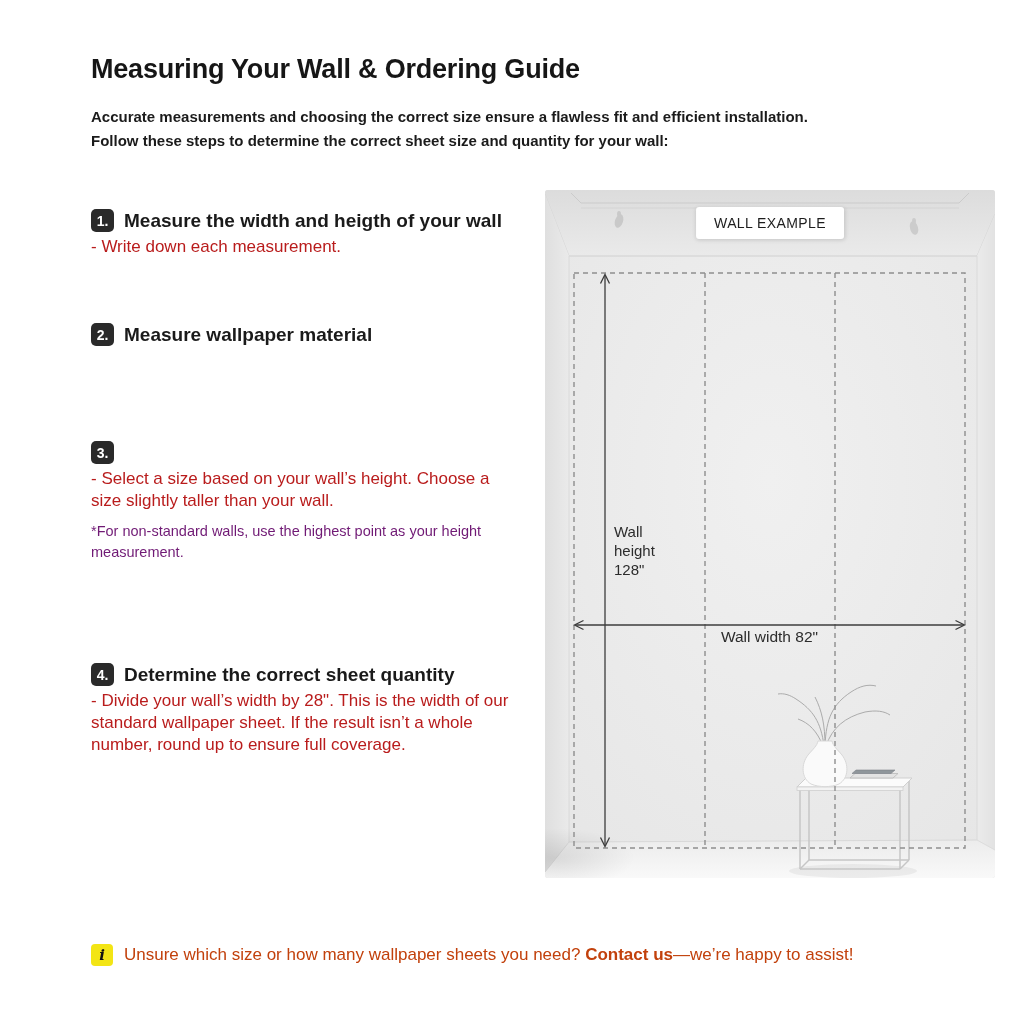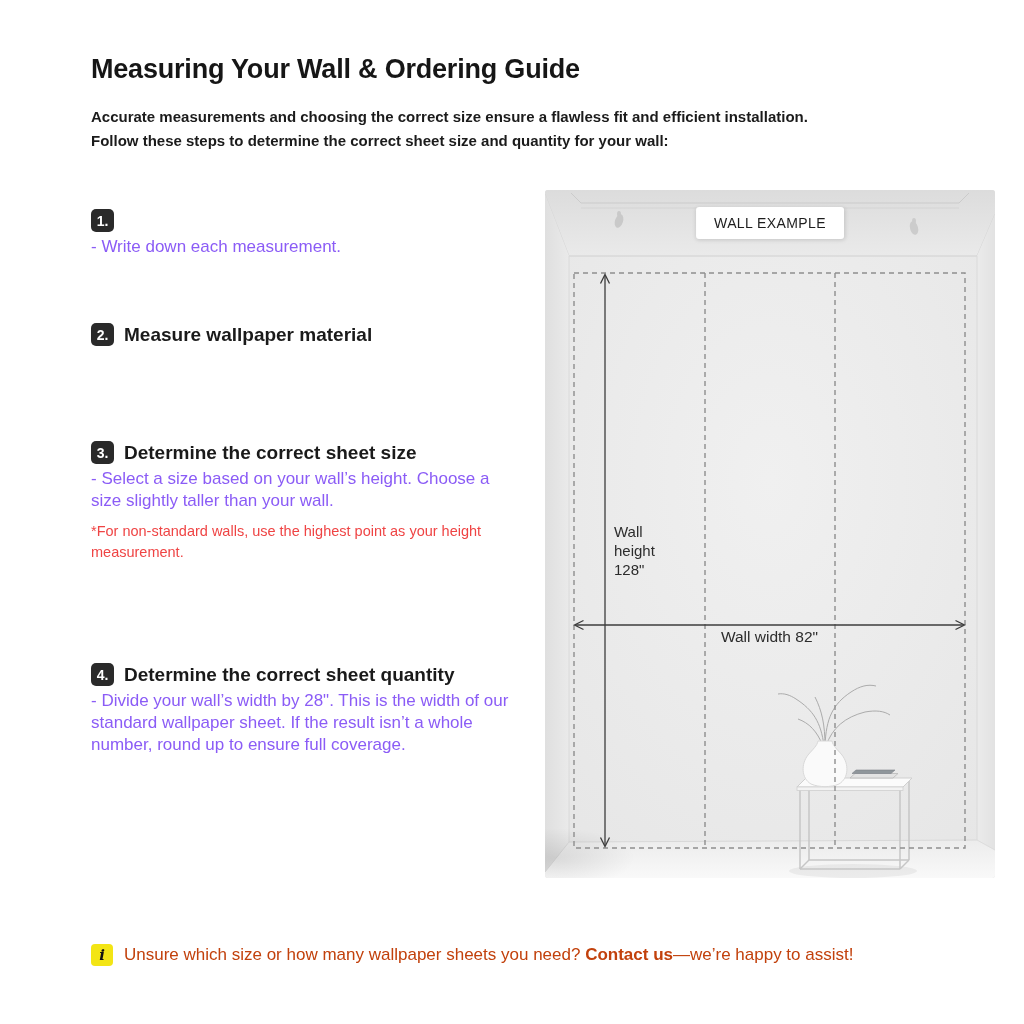--- a/index.html
+++ b/index.html
@@ -18,23 +18,23 @@
   }
   .step { position:absolute; left:59px; width:470px; }
   #step-1 { top:209px; } #step-2 { top:323px; } #step-3 { top:441px; } #step-4 { top:663px; }
   .step-head { display:flex; align-items:center; gap:10px; }
   .num-badge {
     flex:0 0 auto; width:23px; height:23px; border-radius:5px; background:#2a2a2a;
     color:#ffffff; font-size:14px; font-weight:700;
     display:flex; align-items:center; justify-content:center;
   }
   .step-heading { font-size:19px; font-weight:700; color:#1a1a1a; }
-  .step-body    { margin-top:4px; font-size:17px;   line-height:22px; white-space:pre-line; color:#8b5cf6; }
+  .step-body    { margin-top:4px; font-size:17px;   line-height:22px; white-space:pre-line; color:#b91c1c; }
   .step-example { margin-top:4px; font-size:14.5px; line-height:21px; white-space:pre-line; color:#222222; }
-  .step-note    { margin-top:9px; font-size:14.5px; line-height:21px; white-space:pre-line; color:#ef4444; }
+  .step-note    { margin-top:9px; font-size:14.5px; line-height:21px; white-space:pre-line; color:#701a75; }
 
   .figure {
     position:absolute; left:513px; top:190px; width:450px; height:688px;
     background:#ebebeb; border-radius:3px; overflow:hidden;
   }
   .figure svg { position:absolute; left:0; top:0; }
   .wall-badge {
     position:absolute; left:50%; transform:translateX(-50%); top:17px;
     background:#ffffff; color:#1d1d1d; font-size:14px; font-weight:400; letter-spacing:0.4px;
     padding:8px 18px; border-radius:3px; box-shadow:0 1px 4px rgba(0,0,0,0.15); white-space:nowrap;
@@ -61,35 +61,35 @@
 
 <div id="canvas">
 
   <h1 class="page-title">Measuring Your Wall &amp; Ordering Guide</h1>
   <p class="page-intro">Accurate measurements and choosing the correct size ensure a flawless fit and efficient installation.
 Follow these steps to determine the correct sheet size and quantity for your wall:</p>
 
   <section class="step" id="step-1">
     <div class="step-head">
       <span class="num-badge">1.</span>
+      <h2 class="step-heading">Measure the width and heigth of your wall</h2>
     </div>
     <p class="step-body">- Write down each measurement.</p>
   </section>
 
   <section class="step" id="step-2">
     <div class="step-head">
       <span class="num-badge">2.</span>
       <h2 class="step-heading">Measure wallpaper material</h2>
     </div>
   </section>
 
   <section class="step" id="step-3">
     <div class="step-head">
       <span class="num-badge">3.</span>
-      <h2 class="step-heading">Determine the correct sheet size</h2>
     </div>
     <p class="step-body">- Select a size based on your wall’s height. Choose a
 size slightly taller than your wall.</p>
     <p class="step-note">*For non-standard walls, use the highest point as your height
 measurement.</p>
   </section>
 
   <section class="step" id="step-4">
     <div class="step-head">
       <span class="num-badge">4.</span>

